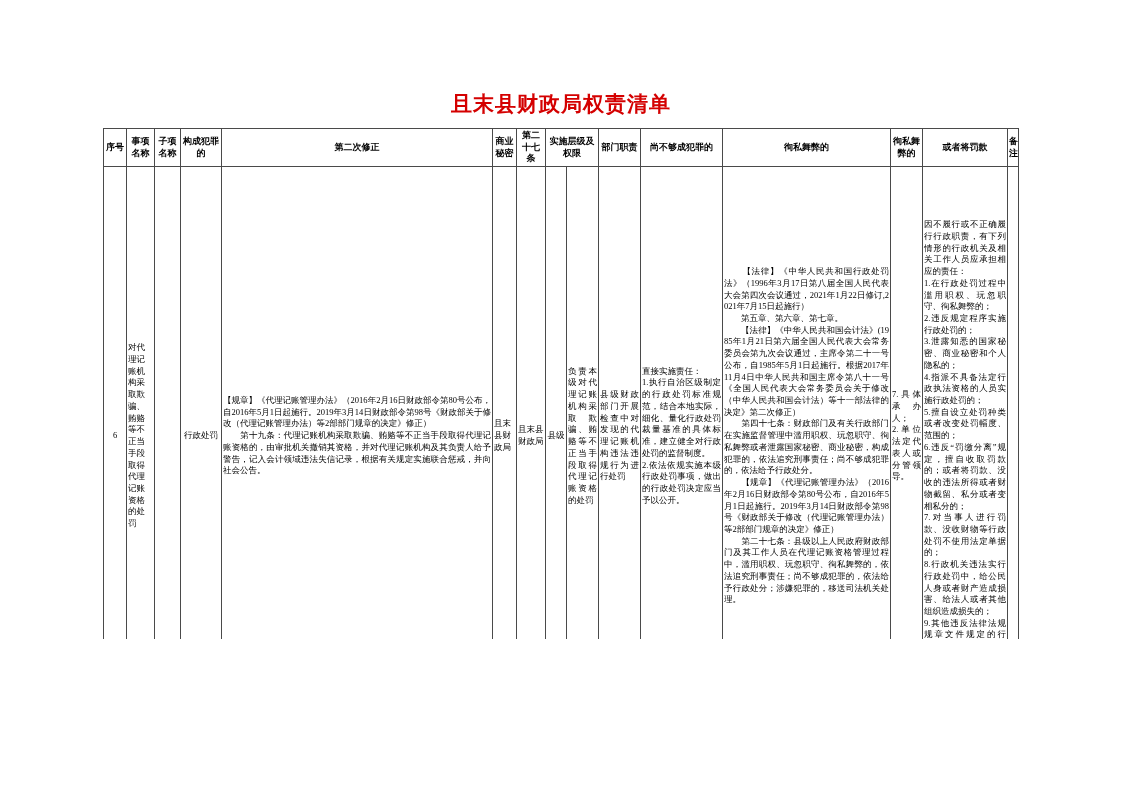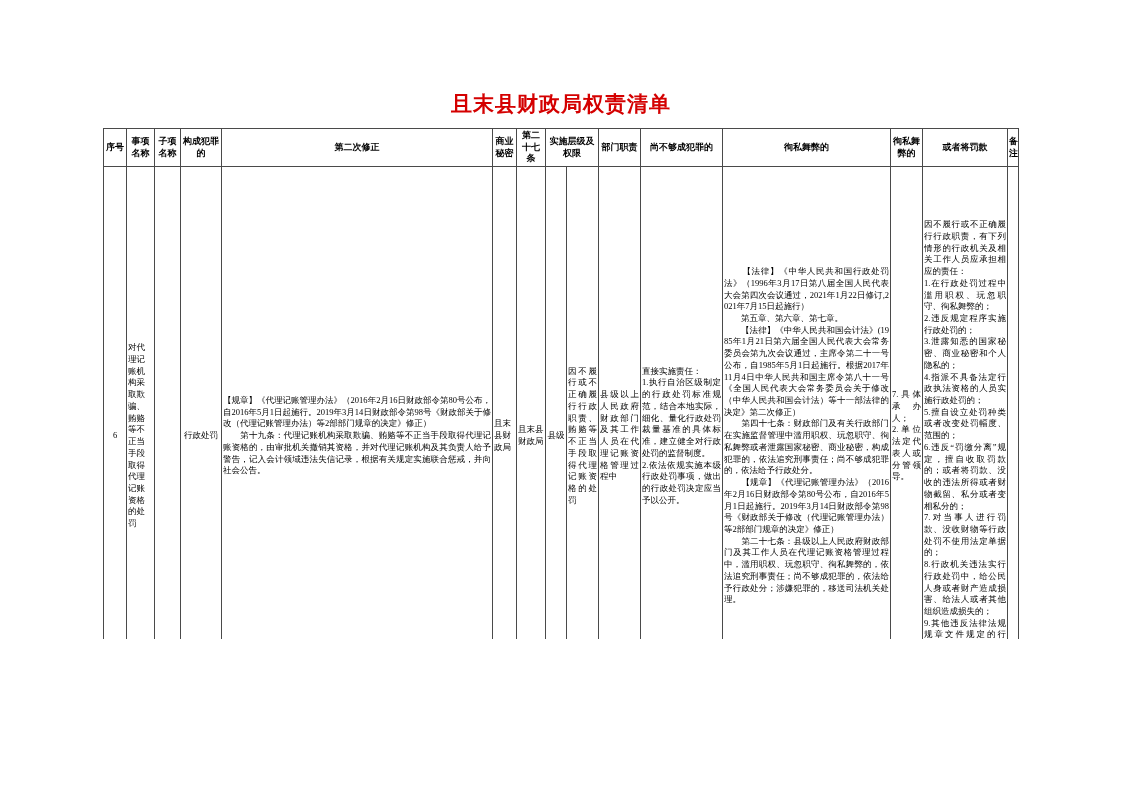--- a/index.html
+++ b/index.html
@@ -106,22 +106,22 @@
     <tr class="body-row">
       <td class="cell-center">6</td>
       <td class="cell-text-center">对代理记账机构采取欺骗、贿赂等不正当手段取得代理记账资格的处罚</td>
       <td class="cell-center"></td>
       <td class="cell-center">行政处罚</td>
       <td class="cell-text pad3">【规章】《代理记账管理办法》（2016年2月16日财政部令第80号公布，自2016年5月1日起施行。2019年3月14日财政部令第98号《财政部关于修改（代理记账管理办法）等2部部门规章的决定》修正）
 　　第十九条：代理记账机构采取欺骗、贿赂等不正当手段取得代理记账资格的，由审批机关撤销其资格，并对代理记账机构及其负责人给予警告，记入会计领域违法失信记录，根据有关规定实施联合惩戒，并向社会公告。</td>
       <td class="cell-text-center">且末县财政局</td>
       <td class="cell-text-center">且末县财政局</td>
       <td class="cell-center">县级</td>
-      <td class="cell-text">因不履行或不正确履行行政职责、贿赂等不正当手段取得代理记账资格的处罚</td>
-      <td class="cell-text">县级以上人民政府财政部门及其工作人员在代理记账资格管理过程中</td>
+      <td class="cell-text">负责本级对代理记账机构采取欺骗、贿赂等不正当手段取得代理记账资格的处罚</td>
+      <td class="cell-text">县级财政部门开展检查中对发现的代理记账机构违法违规行为进行处罚</td>
       <td class="cell-text pad3">直接实施责任：
 1.执行自治区级制定的行政处罚标准规范，结合本地实际，细化、量化行政处罚裁量基准的具体标准，建立健全对行政处罚的监督制度。
 2.依法依规实施本级行政处罚事项，做出的行政处罚决定应当予以公开。</td>
       <td class="cell-text pad3">　　【法律】《中华人民共和国行政处罚法》（1996年3月17日第八届全国人民代表大会第四次会议通过，2021年1月22日修订,2021年7月15日起施行）
 　　第五章、第六章、第七章。
 　　【法律】《中华人民共和国会计法》(1985年1月21日第六届全国人民代表大会常务委员会第九次会议通过，主席令第二十一号公布，自1985年5月1日起施行。根据2017年11月4日中华人民共和国主席令第八十一号《全国人民代表大会常务委员会关于修改（中华人民共和国会计法）等十一部法律的决定》第二次修正）
 　　第四十七条：财政部门及有关行政部门在实施监督管理中滥用职权、玩忽职守、徇私舞弊或者泄露国家秘密、商业秘密，构成犯罪的，依法追究刑事责任；尚不够成犯罪的，依法给予行政处分。
 　　【规章】《代理记账管理办法》（2016年2月16日财政部令第80号公布，自2016年5月1日起施行。2019年3月14日财政部令第98号《财政部关于修改（代理记账管理办法）等2部部门规章的决定》修正）
 　　第二十七条：县级以上人民政府财政部门及其工作人员在代理记账资格管理过程中，滥用职权、玩忽职守、徇私舞弊的，依法追究刑事责任；尚不够成犯罪的，依法给予行政处分；涉嫌犯罪的，移送司法机关处理。</td>
       <td class="cell-text">7.具体承办人；

